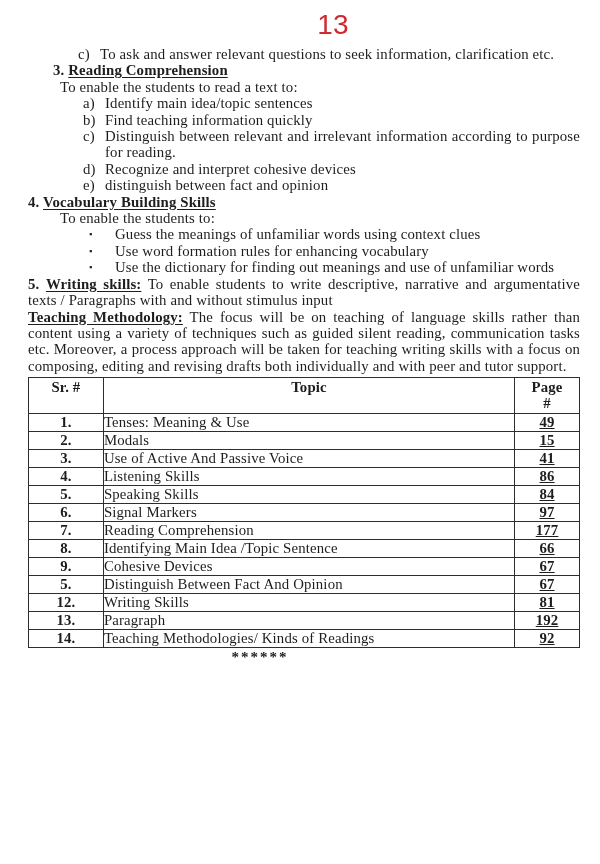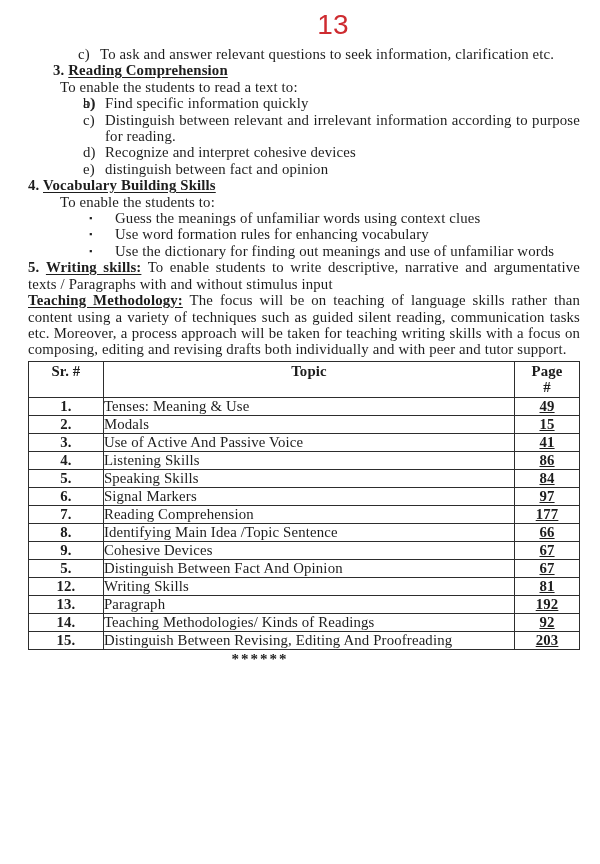--- a/index.html
+++ b/index.html
@@ -56,22 +56,22 @@
   <div class="page-number">13</div>
 
   <div class="content">
 
     <p class="lead-item nowrap"><span class="mk">c)</span><span>To ask and answer relevant questions to seek information, clarification etc.</span></p>
 
     <p class="heading-indent nowrap"><span>3.</span> <span class="u">Reading Comprehension</span></p>
 
     <p class="intro nowrap">To enable the students to read a text to:</p>
 
-    <p class="alpha nowrap"><span class="mk">a)</span></p>
-    <p class="alpha nowrap"><span class="mk">b)</span><span>Find specific information quickly</span></p>
+    <p class="alpha nowrap"><span class="mk">a)</span><span>Identify main idea/topic sentences</span></p>
+    <p class="alpha nowrap"><span class="mk">b)</span><span>Find teaching information quickly</span></p>
     <p class="alpha justify"><span class="mk">c)</span><span>Distinguish between relevant and irrelevant information according to purpose for reading.</span></p>
     <p class="alpha nowrap"><span class="mk">d)</span><span>Recognize and interpret cohesive devices</span></p>
     <p class="alpha nowrap"><span class="mk">e)</span><span>distinguish between fact and opinion</span></p>
 
     <p class="heading-flush nowrap"><span>4.</span> <span class="u">Vocabulary Building Skills</span></p>
 
     <p class="intro nowrap">To enable the students to:</p>
 
     <p class="bullet nowrap"><span class="mk">▪</span><span>Guess the meanings of unfamiliar words using context clues</span></p>
     <p class="bullet nowrap"><span class="mk">▪</span><span>Use word formation rules for enhancing vocabulary</span></p>
@@ -153,23 +153,18 @@
         <tr>
             <td class="sr-cell">13.</td>
             <td class="topic-cell">Paragraph</td>
             <td class="page-cell">192</td>
           </tr>
         <tr>
             <td class="sr-cell">14.</td>
             <td class="topic-cell">Teaching Methodologies/ Kinds of Readings</td>
             <td class="page-cell">92</td>
           </tr>
-        <tr>
-            <td class="sr-cell">15.</td>
-            <td class="topic-cell">Distinguish Between Revising, Editing And Proofreading</td>
-            <td class="page-cell">203</td>
-          </tr>
       </tbody>
     </table>
 
     <div class="stars">******</div>
   </div>
 </div>
 
 </body></html>

